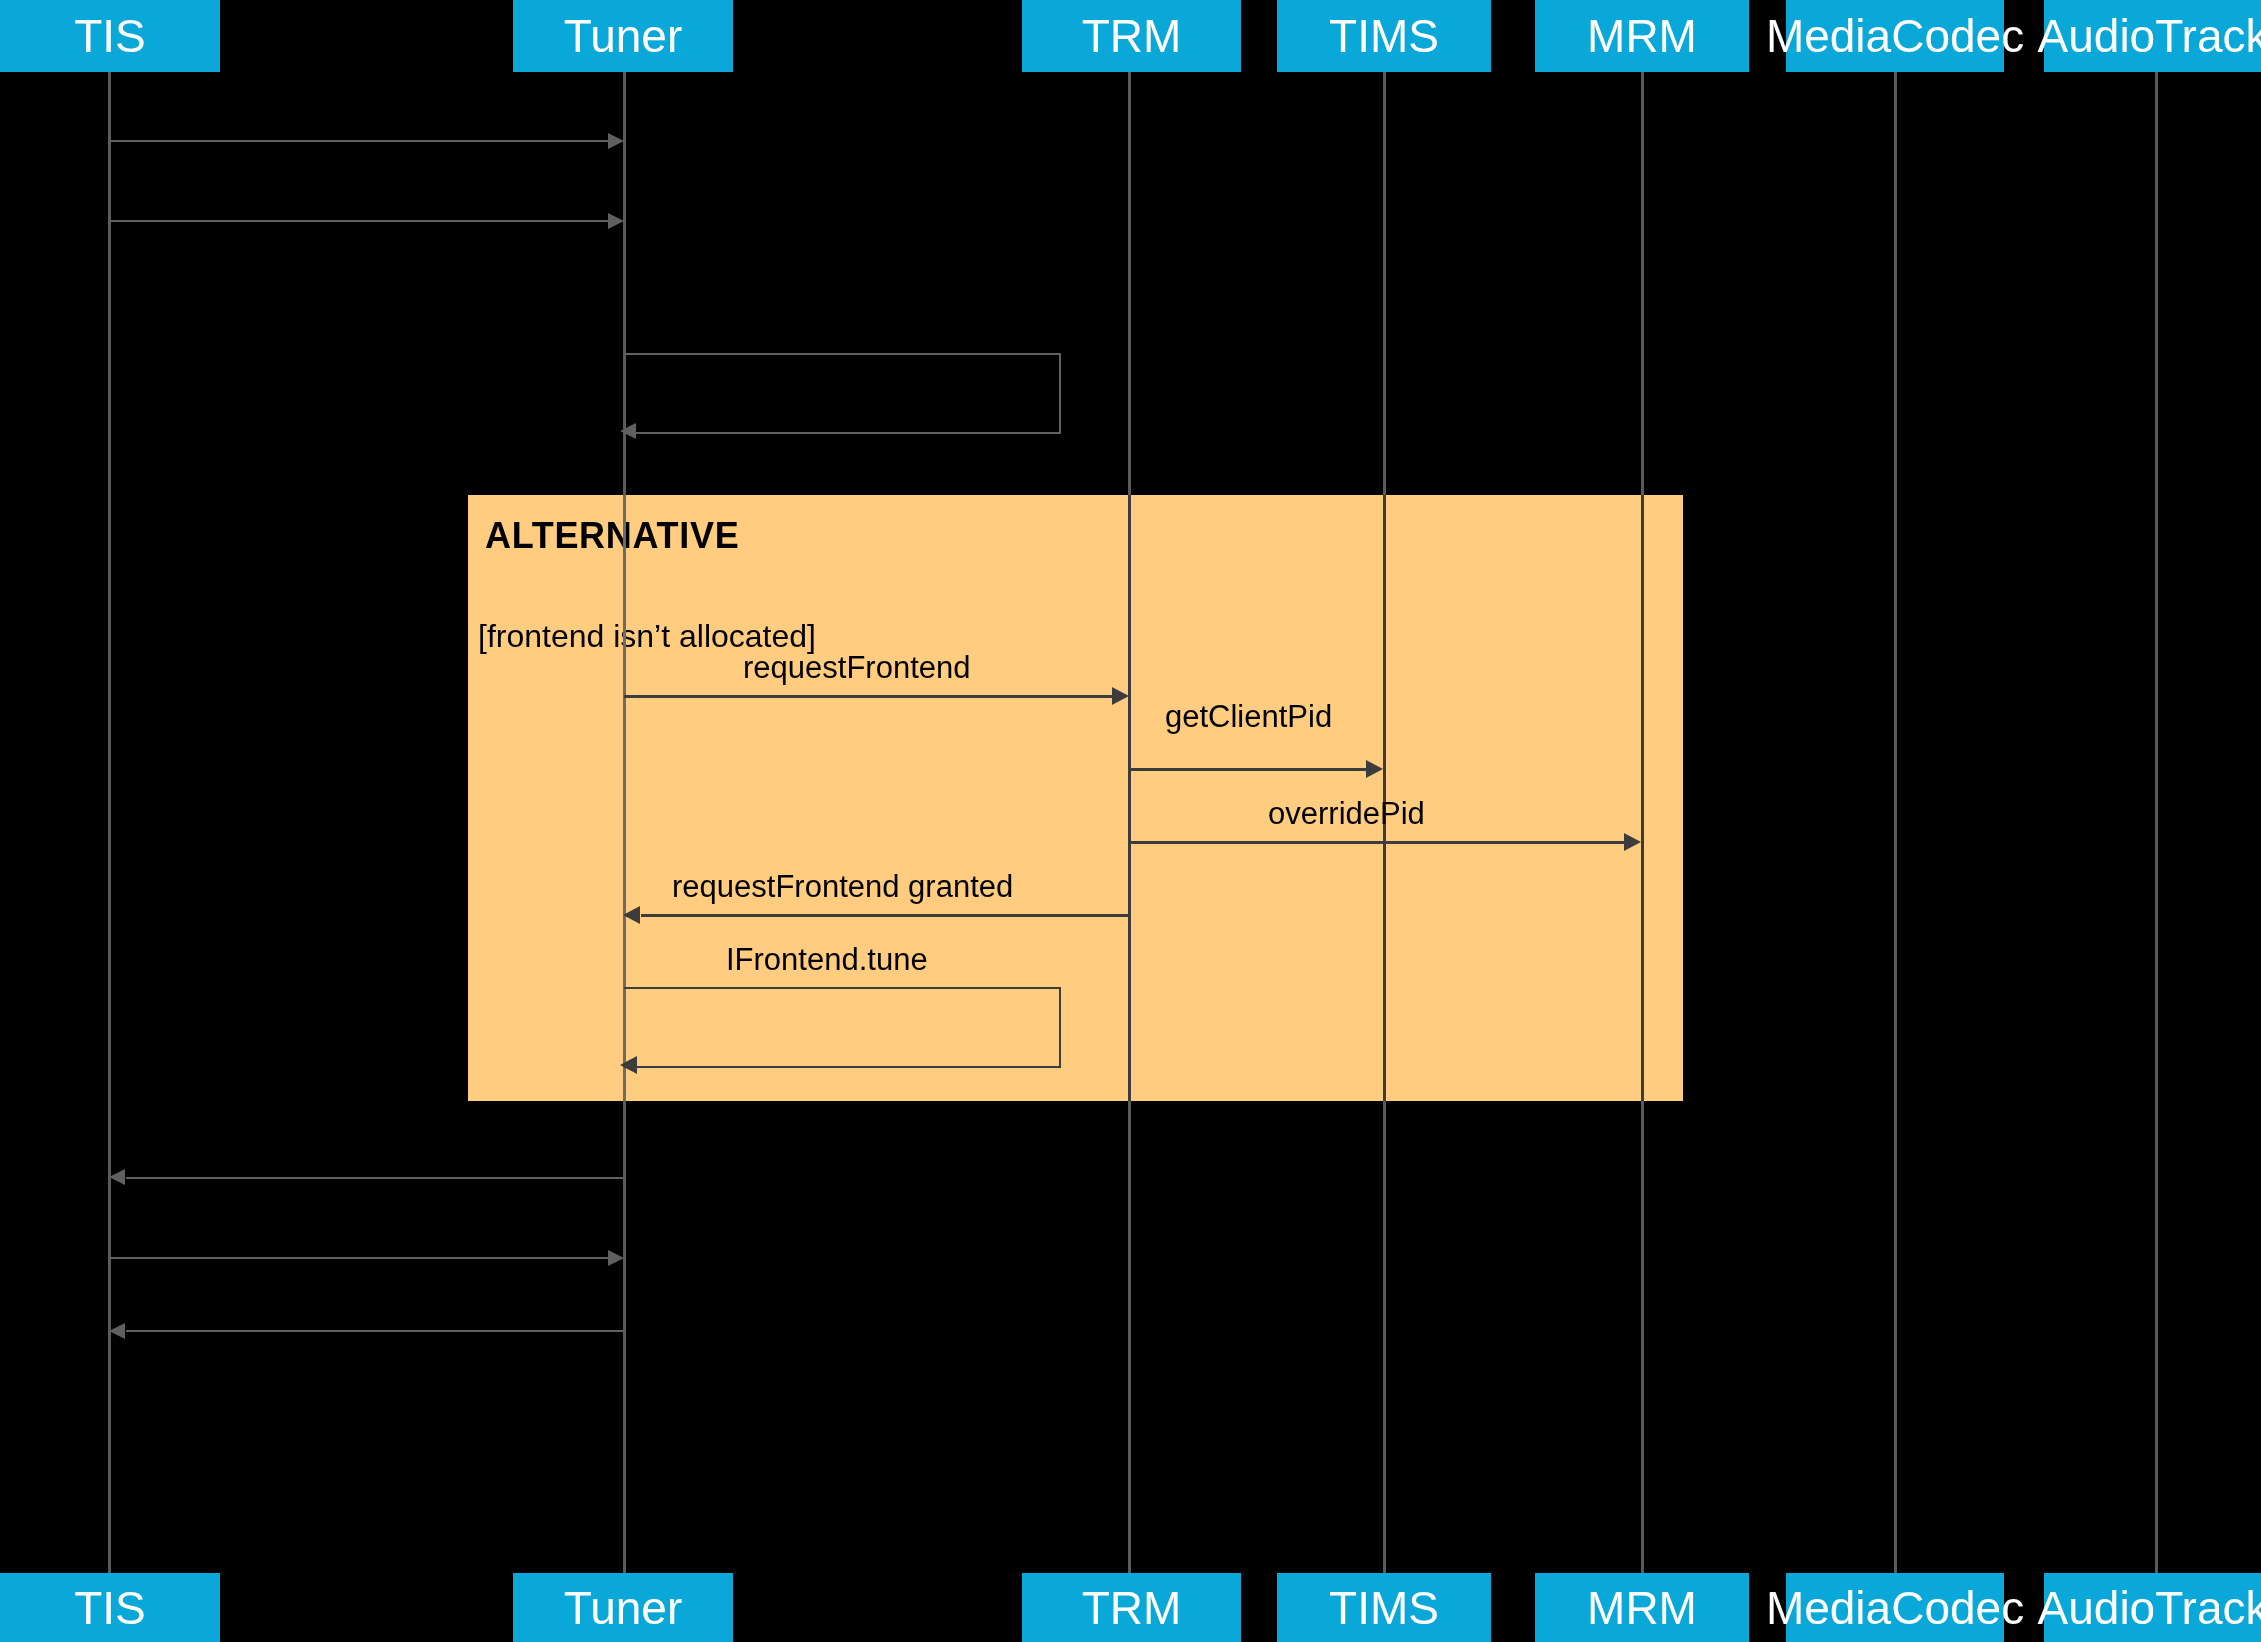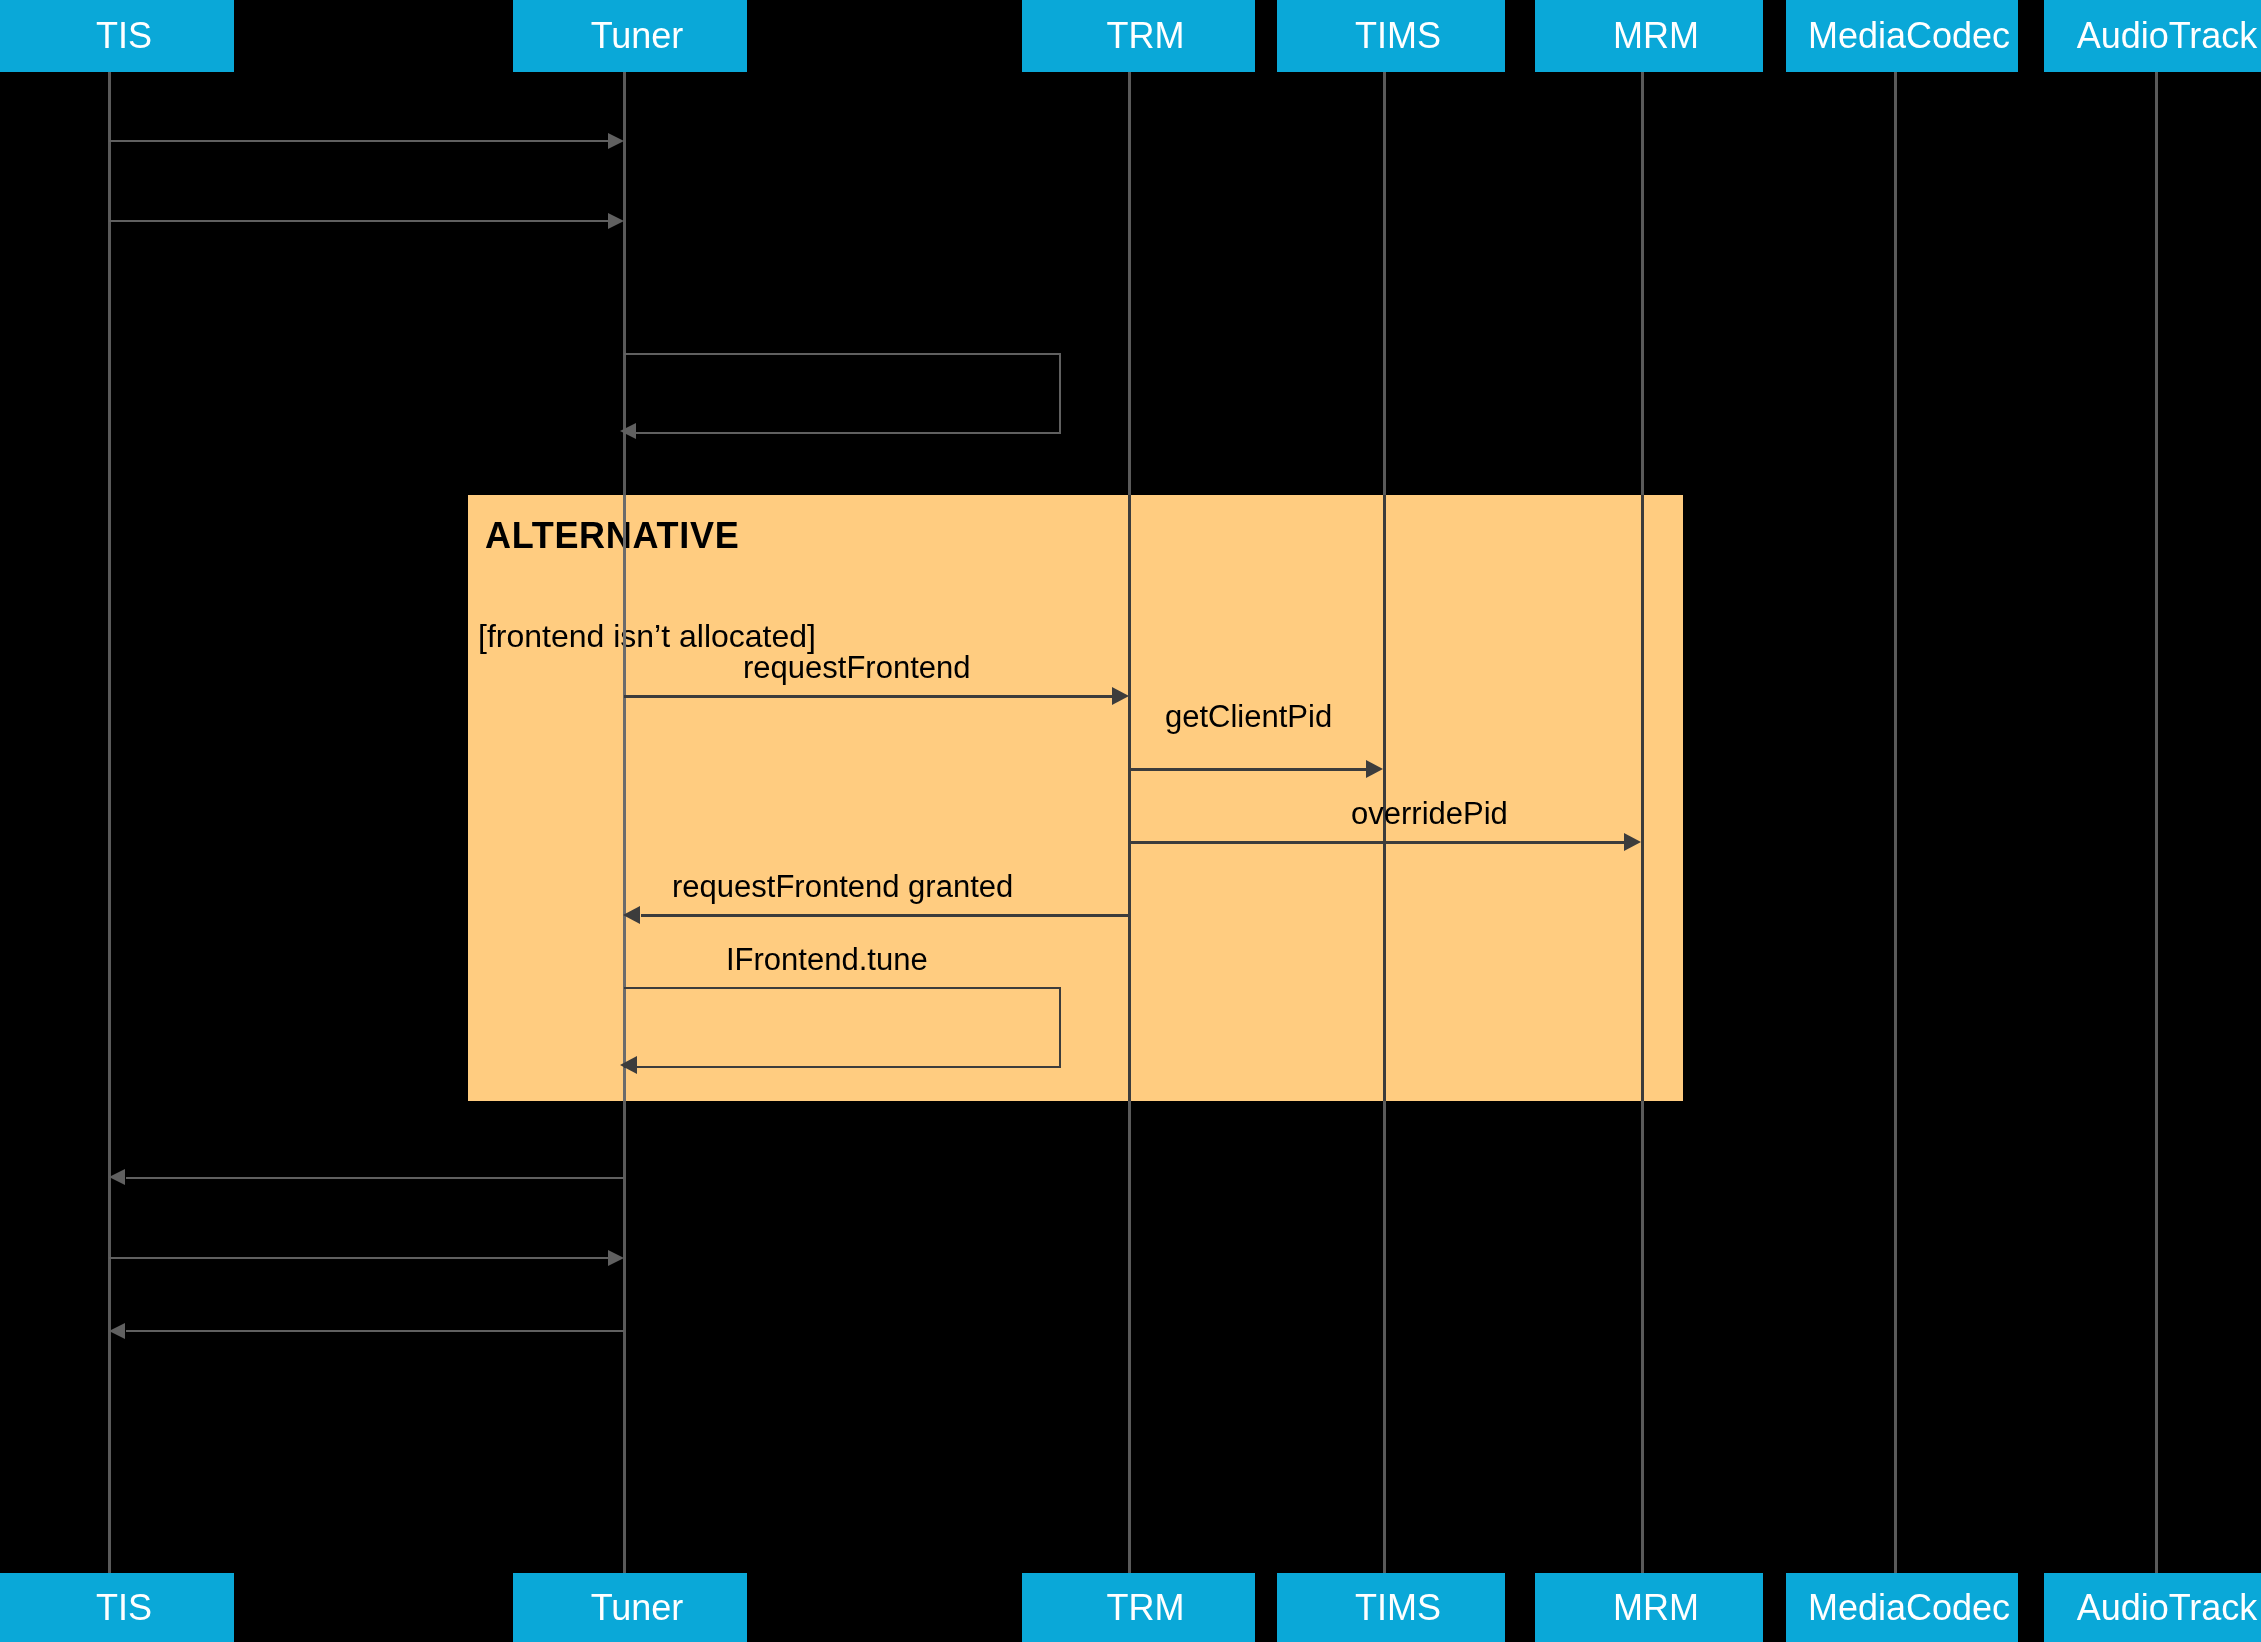--- a/index.html
+++ b/index.html
@@ -3,21 +3,21 @@
 <meta charset="utf-8">
 <title>Sequence Diagram</title>
 <style>
   html,body{margin:0;padding:0;background:#000;}
   body{font-family:"Liberation Sans",sans-serif;}
   #stage{position:relative;width:2261px;height:1642px;background:#000;overflow:hidden;}
 
   .lifeline{position:absolute;width:2.9px;background:#5a5a5a;}
 
   .actor-box{position:absolute;background:#0aa8d8;display:flex;align-items:center;
-             justify-content:center;color:#ffffff;font-size:36px;letter-spacing:0px;padding-left:14px;}
+             justify-content:center;color:#ffffff;font-size:46px;letter-spacing:0px;}
 
   .frag{position:absolute;background:#ffcc80;}
   .frag-title{position:absolute;color:#000;font-size:36px;font-weight:bold;letter-spacing:0.7px;}
   .frag-guard{position:absolute;color:#000;font-size:32px;margin-top:36px;}
 
   .msg-line{position:absolute;height:2.9px;background:#3c3c3c;}
   .msg-line.dim{background:#606060;height:2.2px;}
 
   .arrowhead{position:absolute;width:0;height:0;}
   .arrow-right{border-top:9.5px solid transparent;border-bottom:9.5px solid transparent;border-left:17.5px solid #3c3c3c;}
@@ -88,21 +88,21 @@
   <div class="lifeline" style="left:1641px; top:495px; height:606px; background:#3c3c3c;"></div>
 
   <div class="msg-label" style="left:743px; top:650px;">requestFrontend</div>
   <div class="msg-line" style="left:624px; top:695px; width:488px;"></div>
   <div class="arrowhead arrow-right" style="left:1112px; top:687px;"></div>
 
   <div class="msg-label" style="left:1165px; top:699px;">getClientPid</div>
   <div class="msg-line" style="left:1130px; top:768px; width:236px;"></div>
   <div class="arrowhead arrow-right" style="left:1366px; top:760px;"></div>
 
-  <div class="msg-label" style="left:1351px; top:796px;">overridePid</div>
+  <div class="msg-label" style="left:1268px; top:796px;">overridePid</div>
   <div class="msg-line" style="left:1130px; top:841px; width:494px;"></div>
   <div class="arrowhead arrow-right" style="left:1624px; top:833px;"></div>
 
   <div class="msg-label" style="left:672px; top:869px;">requestFrontend granted</div>
   <div class="msg-line" style="left:641px; top:914px; width:490px;"></div>
   <div class="arrowhead arrow-left" style="left:623px; top:906px;"></div>
 
   <div class="msg-label" style="left:726px; top:942px;">IFrontend.tune</div>
   <div class="selfloop" style="left:624px; top:987px; width:435px; height:77px;"></div>
   <div class="arrowhead arrow-left" style="left:620px; top:1056px;"></div>

